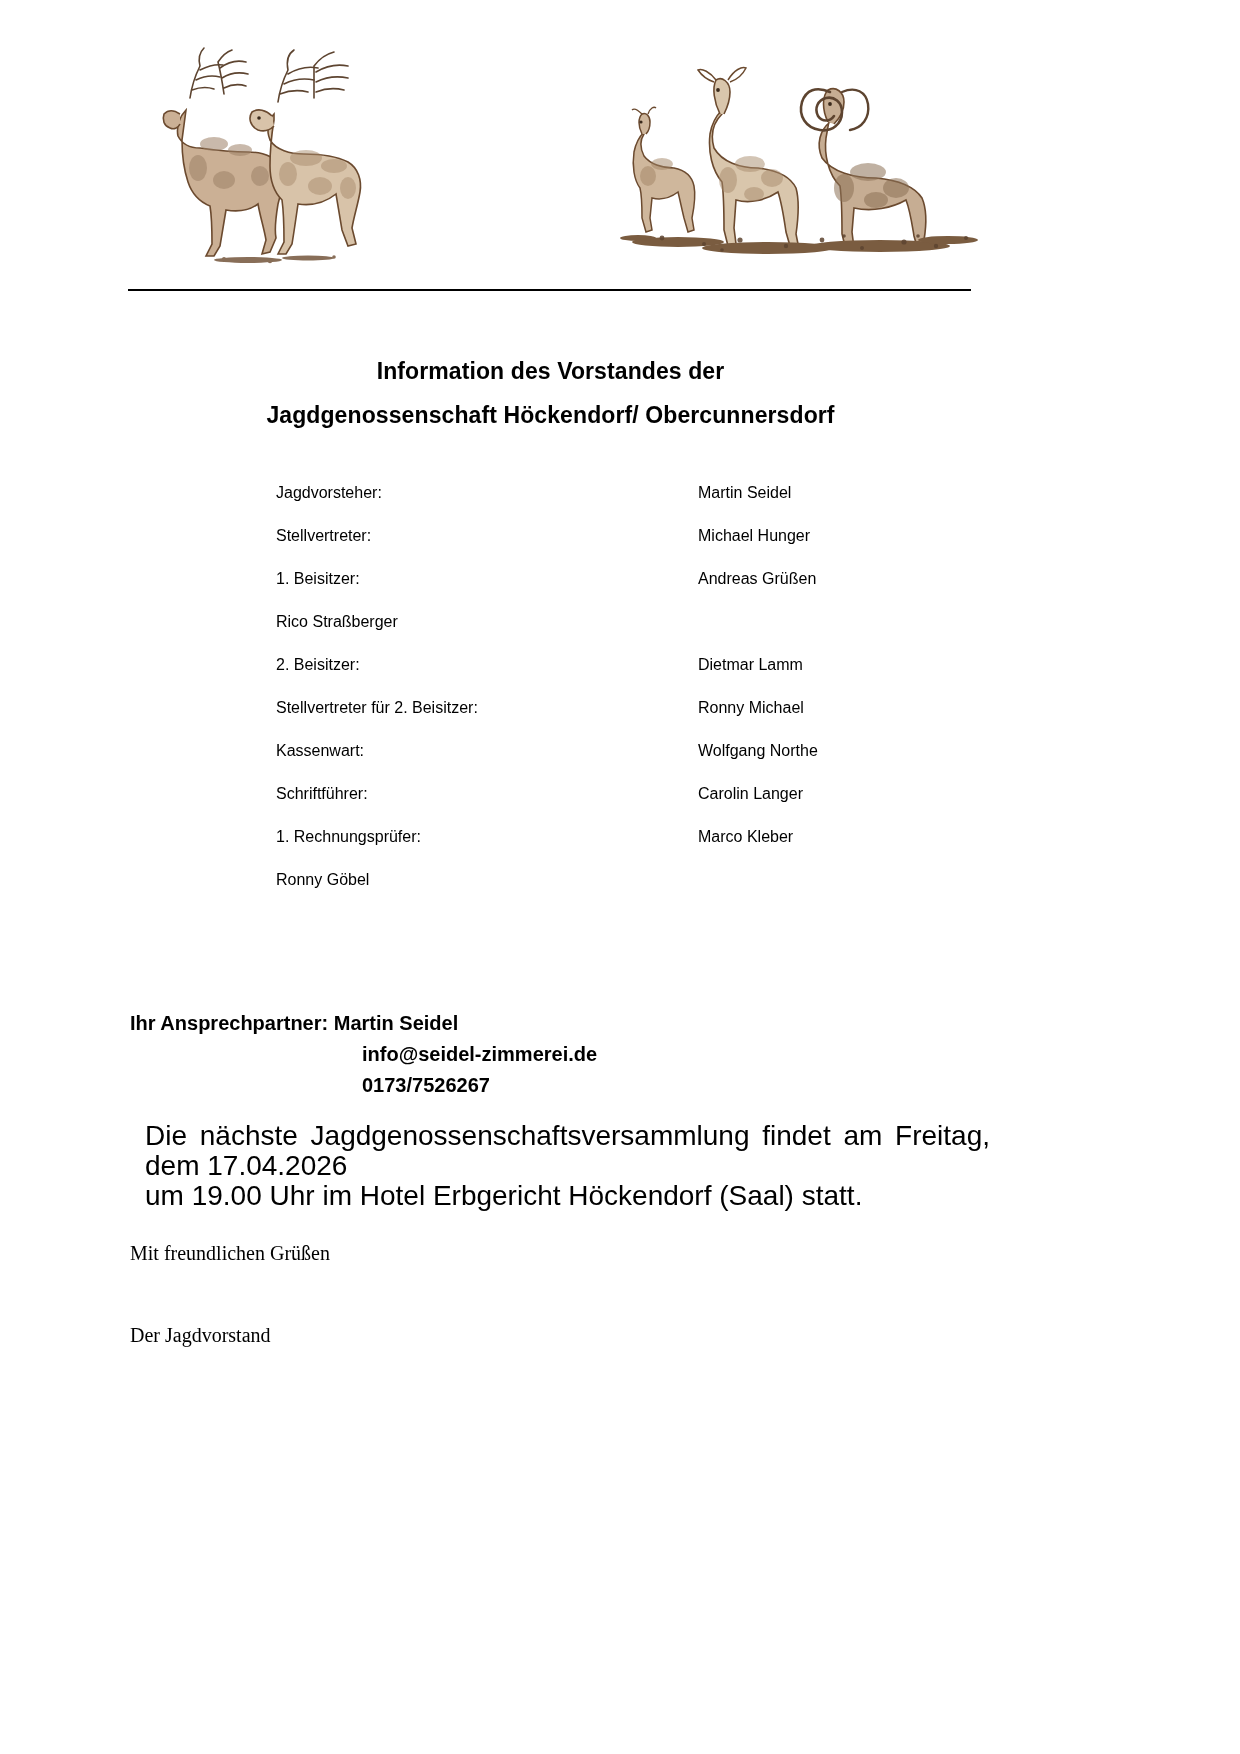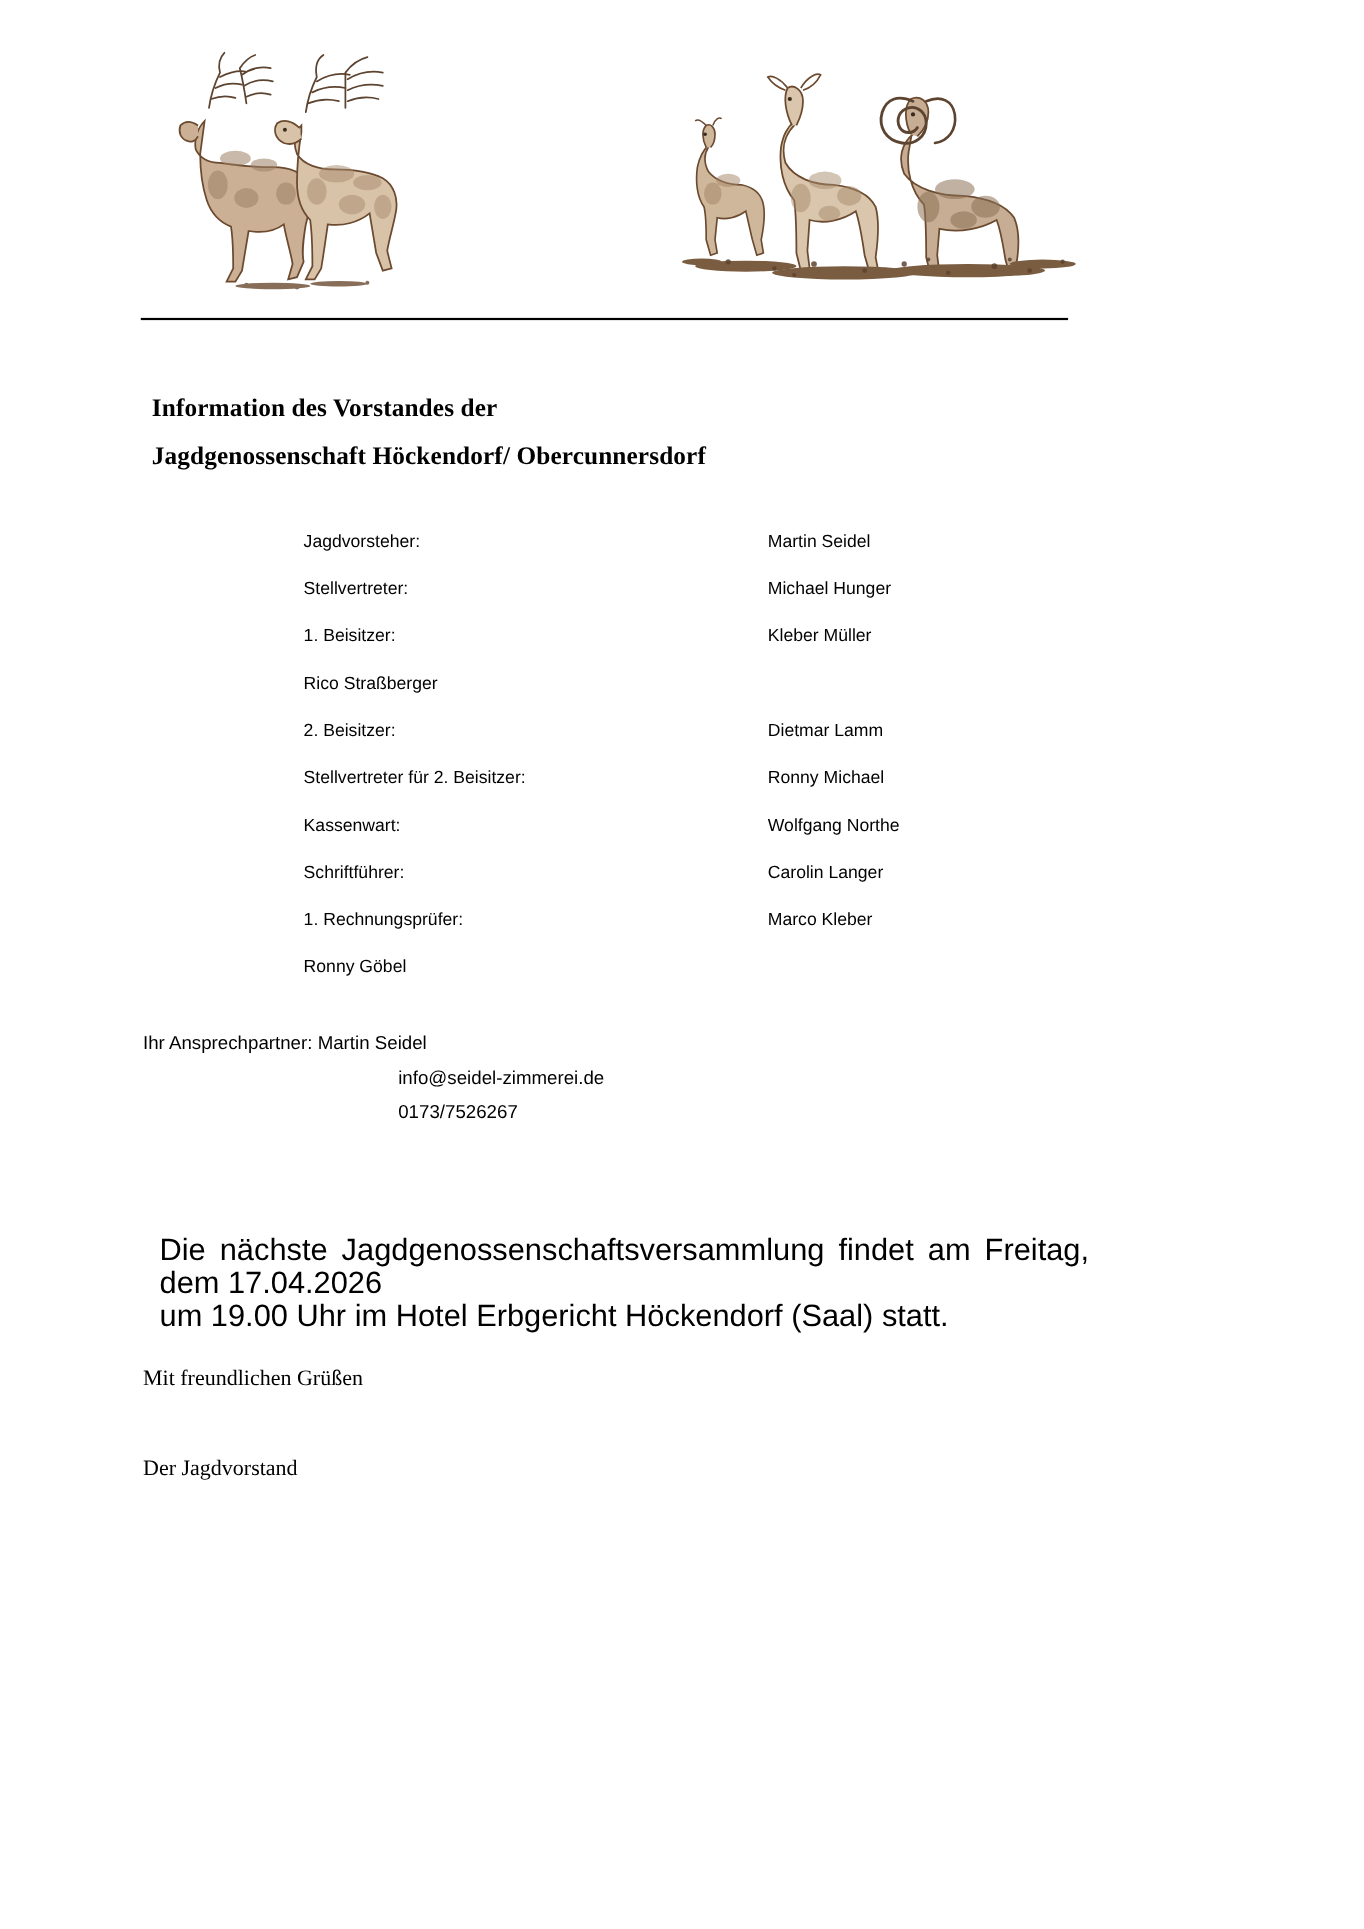--- a/index.html
+++ b/index.html
@@ -49,25 +49,24 @@
     left: 128px;
     top: 289px;
     width: 843px;
     height: 0;
     border-top: 2px solid #000;
   }
 
   
   .title-block {
     position: absolute;
-    left: 138px;
+    left: 128px;
     top: 349px;
     width: 845px;
-    text-align: left;
-    font-family: Liberation Serif, serif;
+    text-align: center;
   }
   .title-line {
     font-size: 23px;
     font-weight: bold;
     line-height: 44px;
     letter-spacing: 0.1px;
   }
 
   
   .roster {
@@ -90,24 +89,24 @@
   .roster-name {
     font-size: 16px;
     line-height: 28px;
     white-space: nowrap;
   }
 
   
   .contact {
     position: absolute;
     left: 130px;
-    top: 933px;
+    top: 1008px;
     width: 860px;
-    font-weight: normal;
-    font-size: 17px;
+    font-weight: bold;
+    font-size: 20px;
     line-height: 31px;
   }
   .contact-indent {
     padding-left: 232px;
   }
 
   
   .meeting {
     position: absolute;
     left: 145px;
@@ -271,21 +270,21 @@
       <div class="roster-name">Martin Seidel</div>
     </div>
 
     <div class="roster-row">
       <div class="roster-role">Stellvertreter:</div>
       <div class="roster-name">Michael Hunger</div>
     </div>
 
     <div class="roster-row">
       <div class="roster-role">1. Beisitzer:</div>
-      <div class="roster-name">Kleber Müller</div>
+      <div class="roster-name">Andreas Grüßen</div>
     </div>
 
     <div class="roster-row">
       <div class="roster-name">Rico Straßberger</div>
     </div>
 
     <div class="roster-row">
       <div class="roster-role">2. Beisitzer:</div>
       <div class="roster-name">Dietmar Lamm</div>
     </div>

